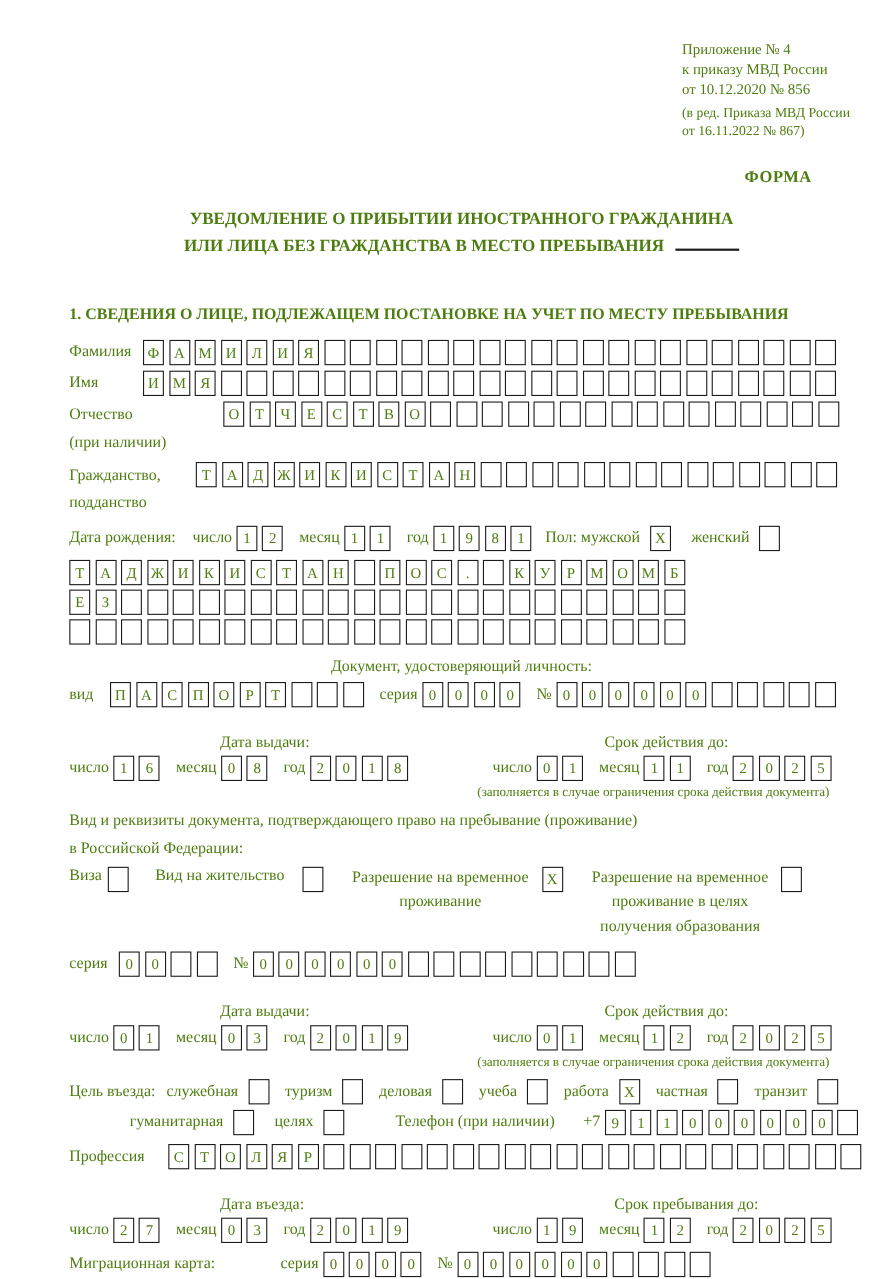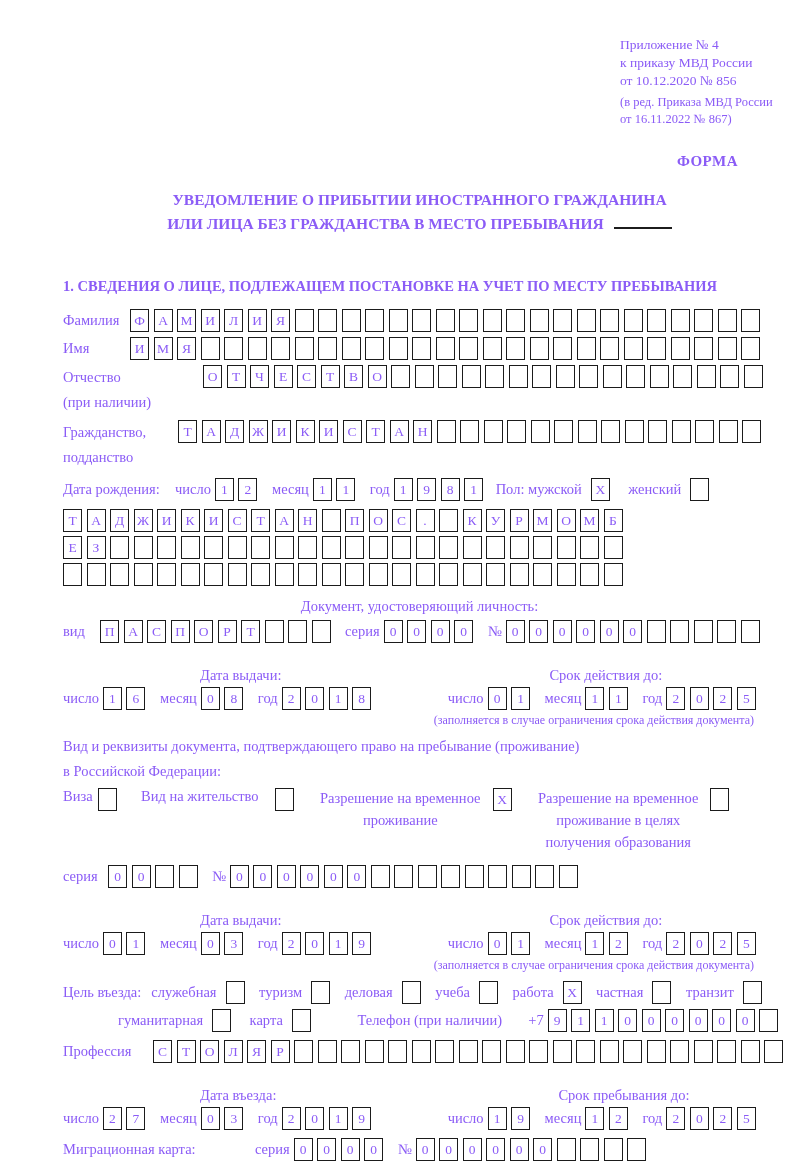--- a/index.html
+++ b/index.html
@@ -1,19 +1,19 @@
 <!DOCTYPE html>
 <html><head>
 <meta charset="utf-8">
 <style>
   * { box-sizing: border-box; }
   html,body { margin:0; padding:0; background:#888; }
   .page {
     position:relative; width:800px; height:1163px; margin:0 auto;
-    background:#ffffff; color:#8b5cf6;
+    background:#ffffff; color:#4d7c0f;
     font-family:"Liberation Serif", serif; font-size:14.5px;
     overflow:hidden;
   }
   .content { padding:36px 24px 0 63px; }
 
   
   .hdr-right { margin-left:557px; line-height:1.32; font-size:13.5px; }
   .hdr-right .sub { font-size:12.5px; }
   .hdr-right .sub.first { margin-top:5px; }
   .forma { text-align:right; padding-right:38px; font-weight:bold; font-size:15px; margin-top:26px; letter-spacing:0.5px; }
@@ -524,21 +524,21 @@
       <span class="dlabel">транзит</span>
       <span class="cells chk">
           <span class="box"></span>
         </span>
     </div>
     <div class="row">
       <span class="dlabel first" style="margin-left:55px">гуманитарная</span>
       <span class="cells chk">
           <span class="box"></span>
         </span>
-      <span class="dlabel" style="margin-left:14px">карта</span>
+      <span class="dlabel" style="margin-left:14px">целях</span>
       <span class="cells chk">
           <span class="box"></span>
         </span>
       <span class="dlabel" style="margin-left:42px">Телефон (при наличии)</span>
       <span class="dlabel" style="margin-left:22px">+7</span>
       <span class="cells">
           <span class="box">9</span>
           <span class="box">1</span>
           <span class="box">1</span>
           <span class="box">0</span>

